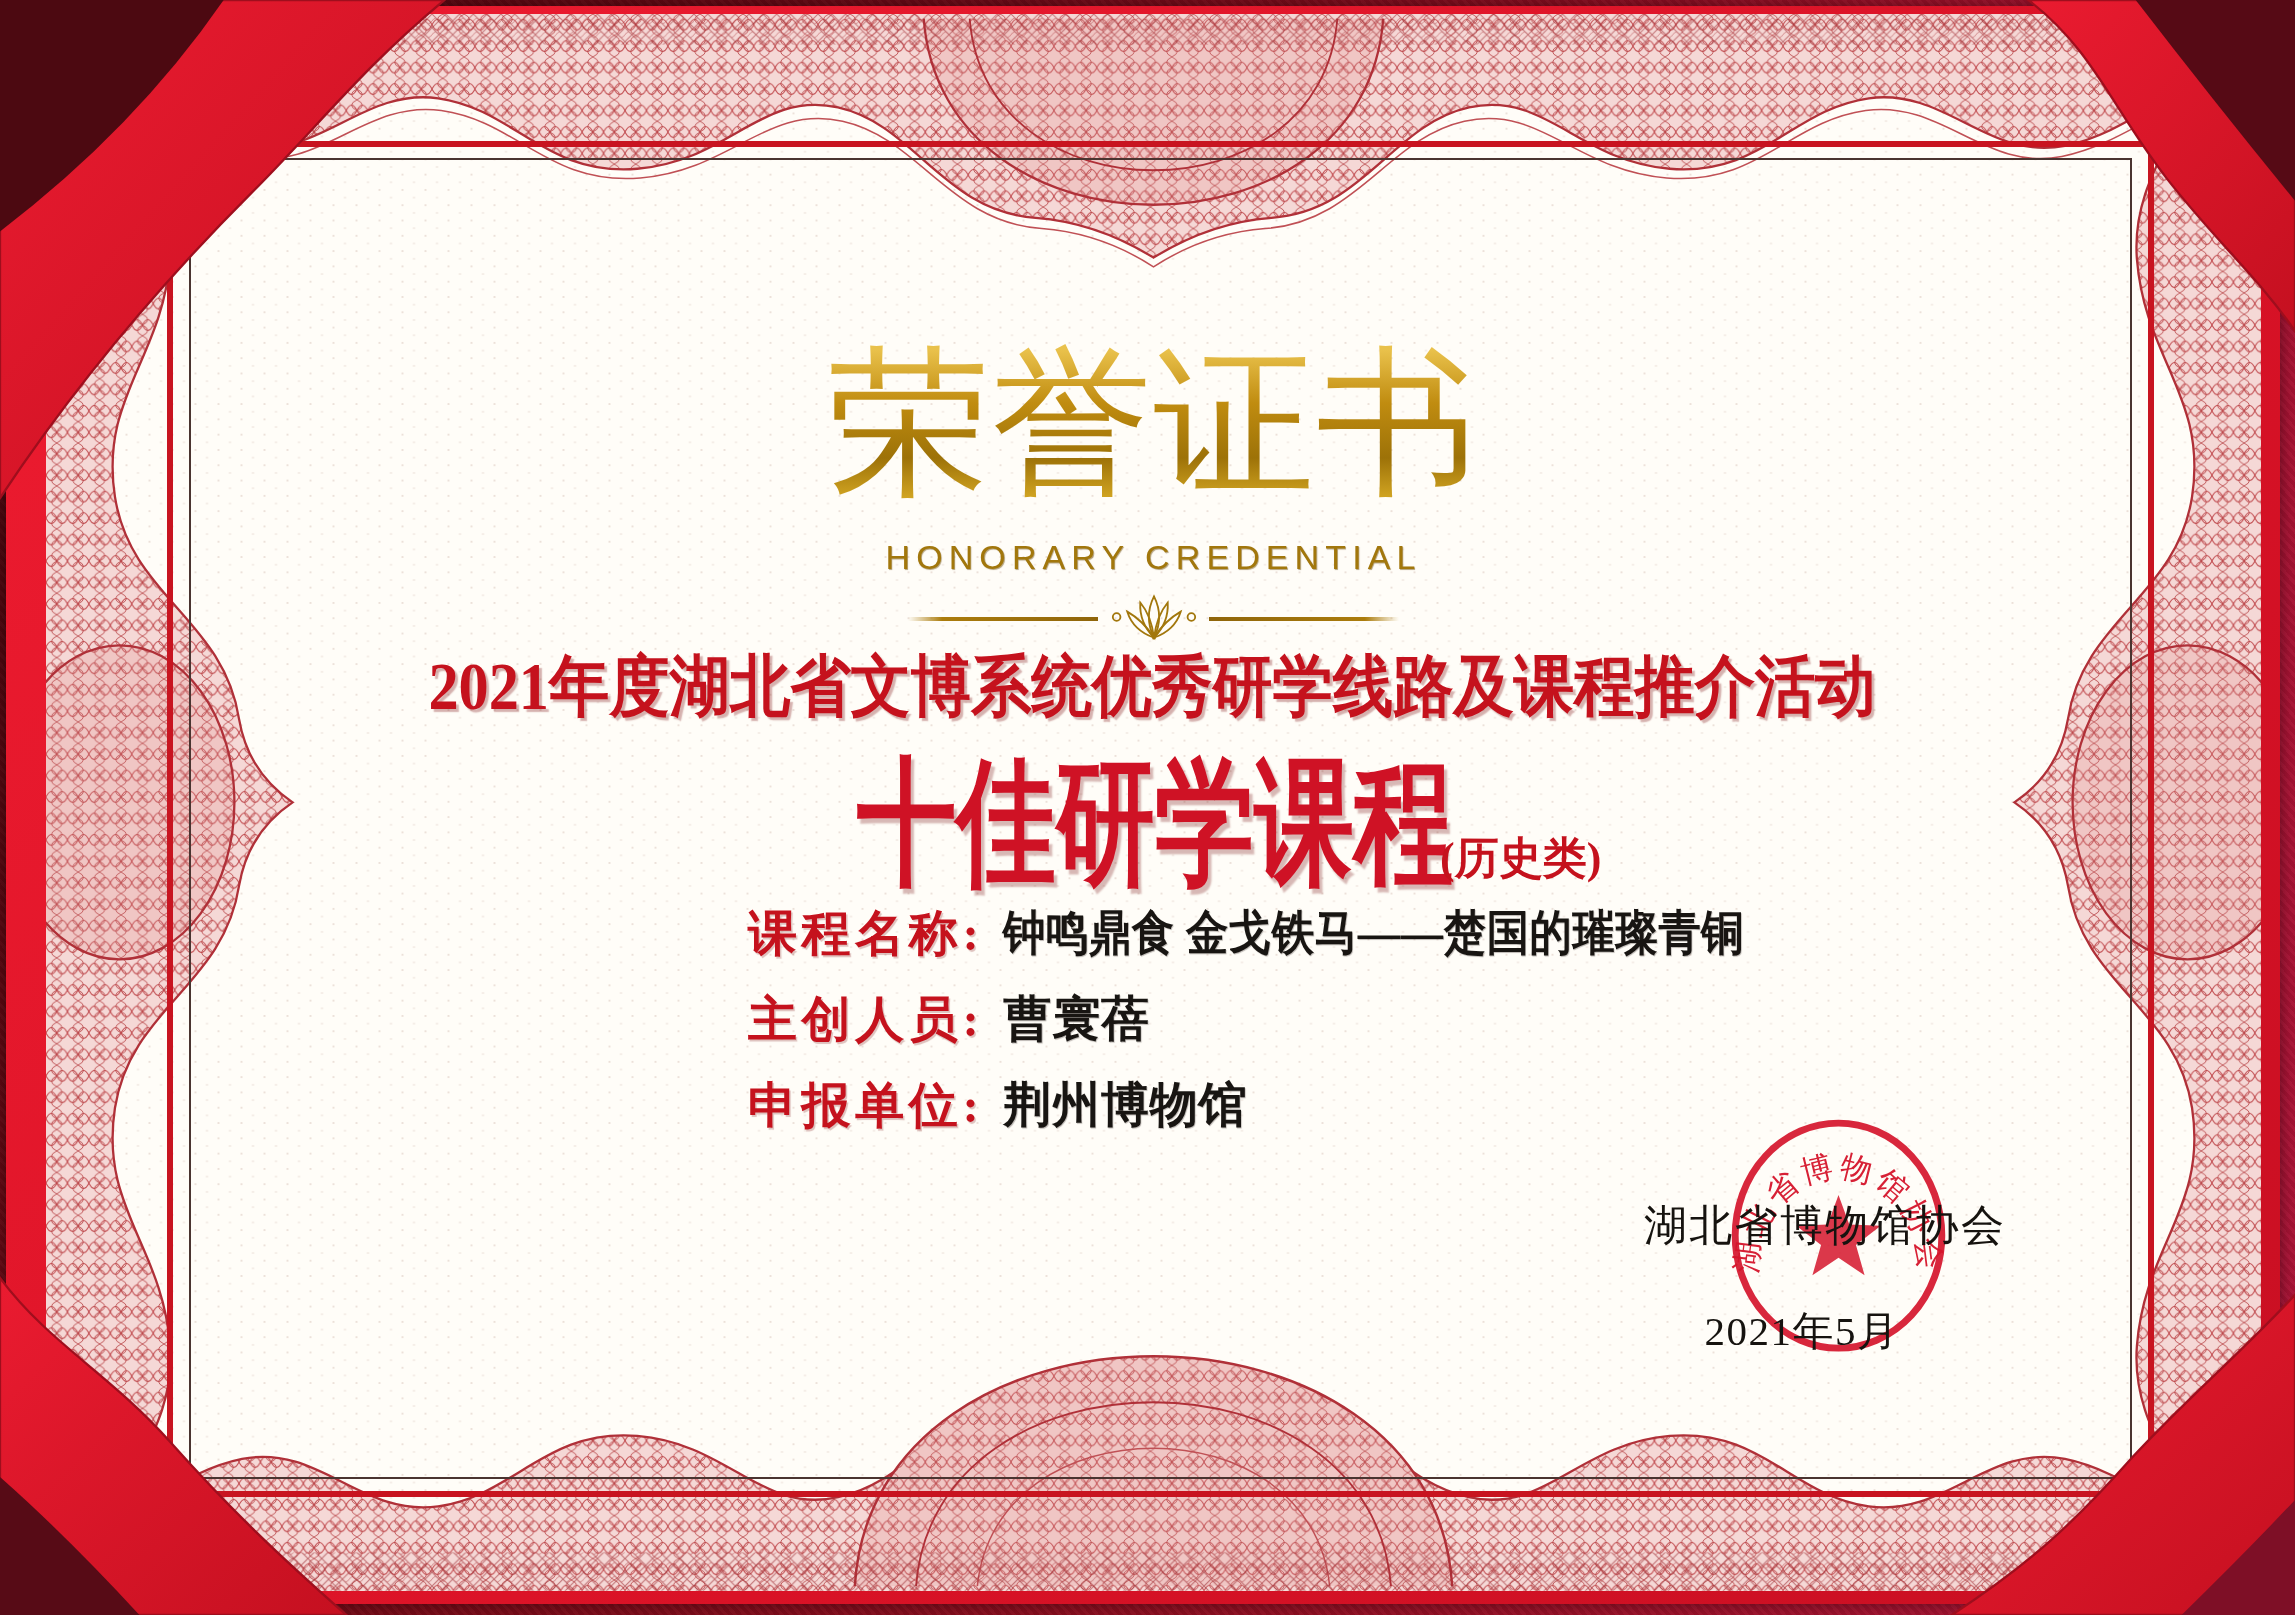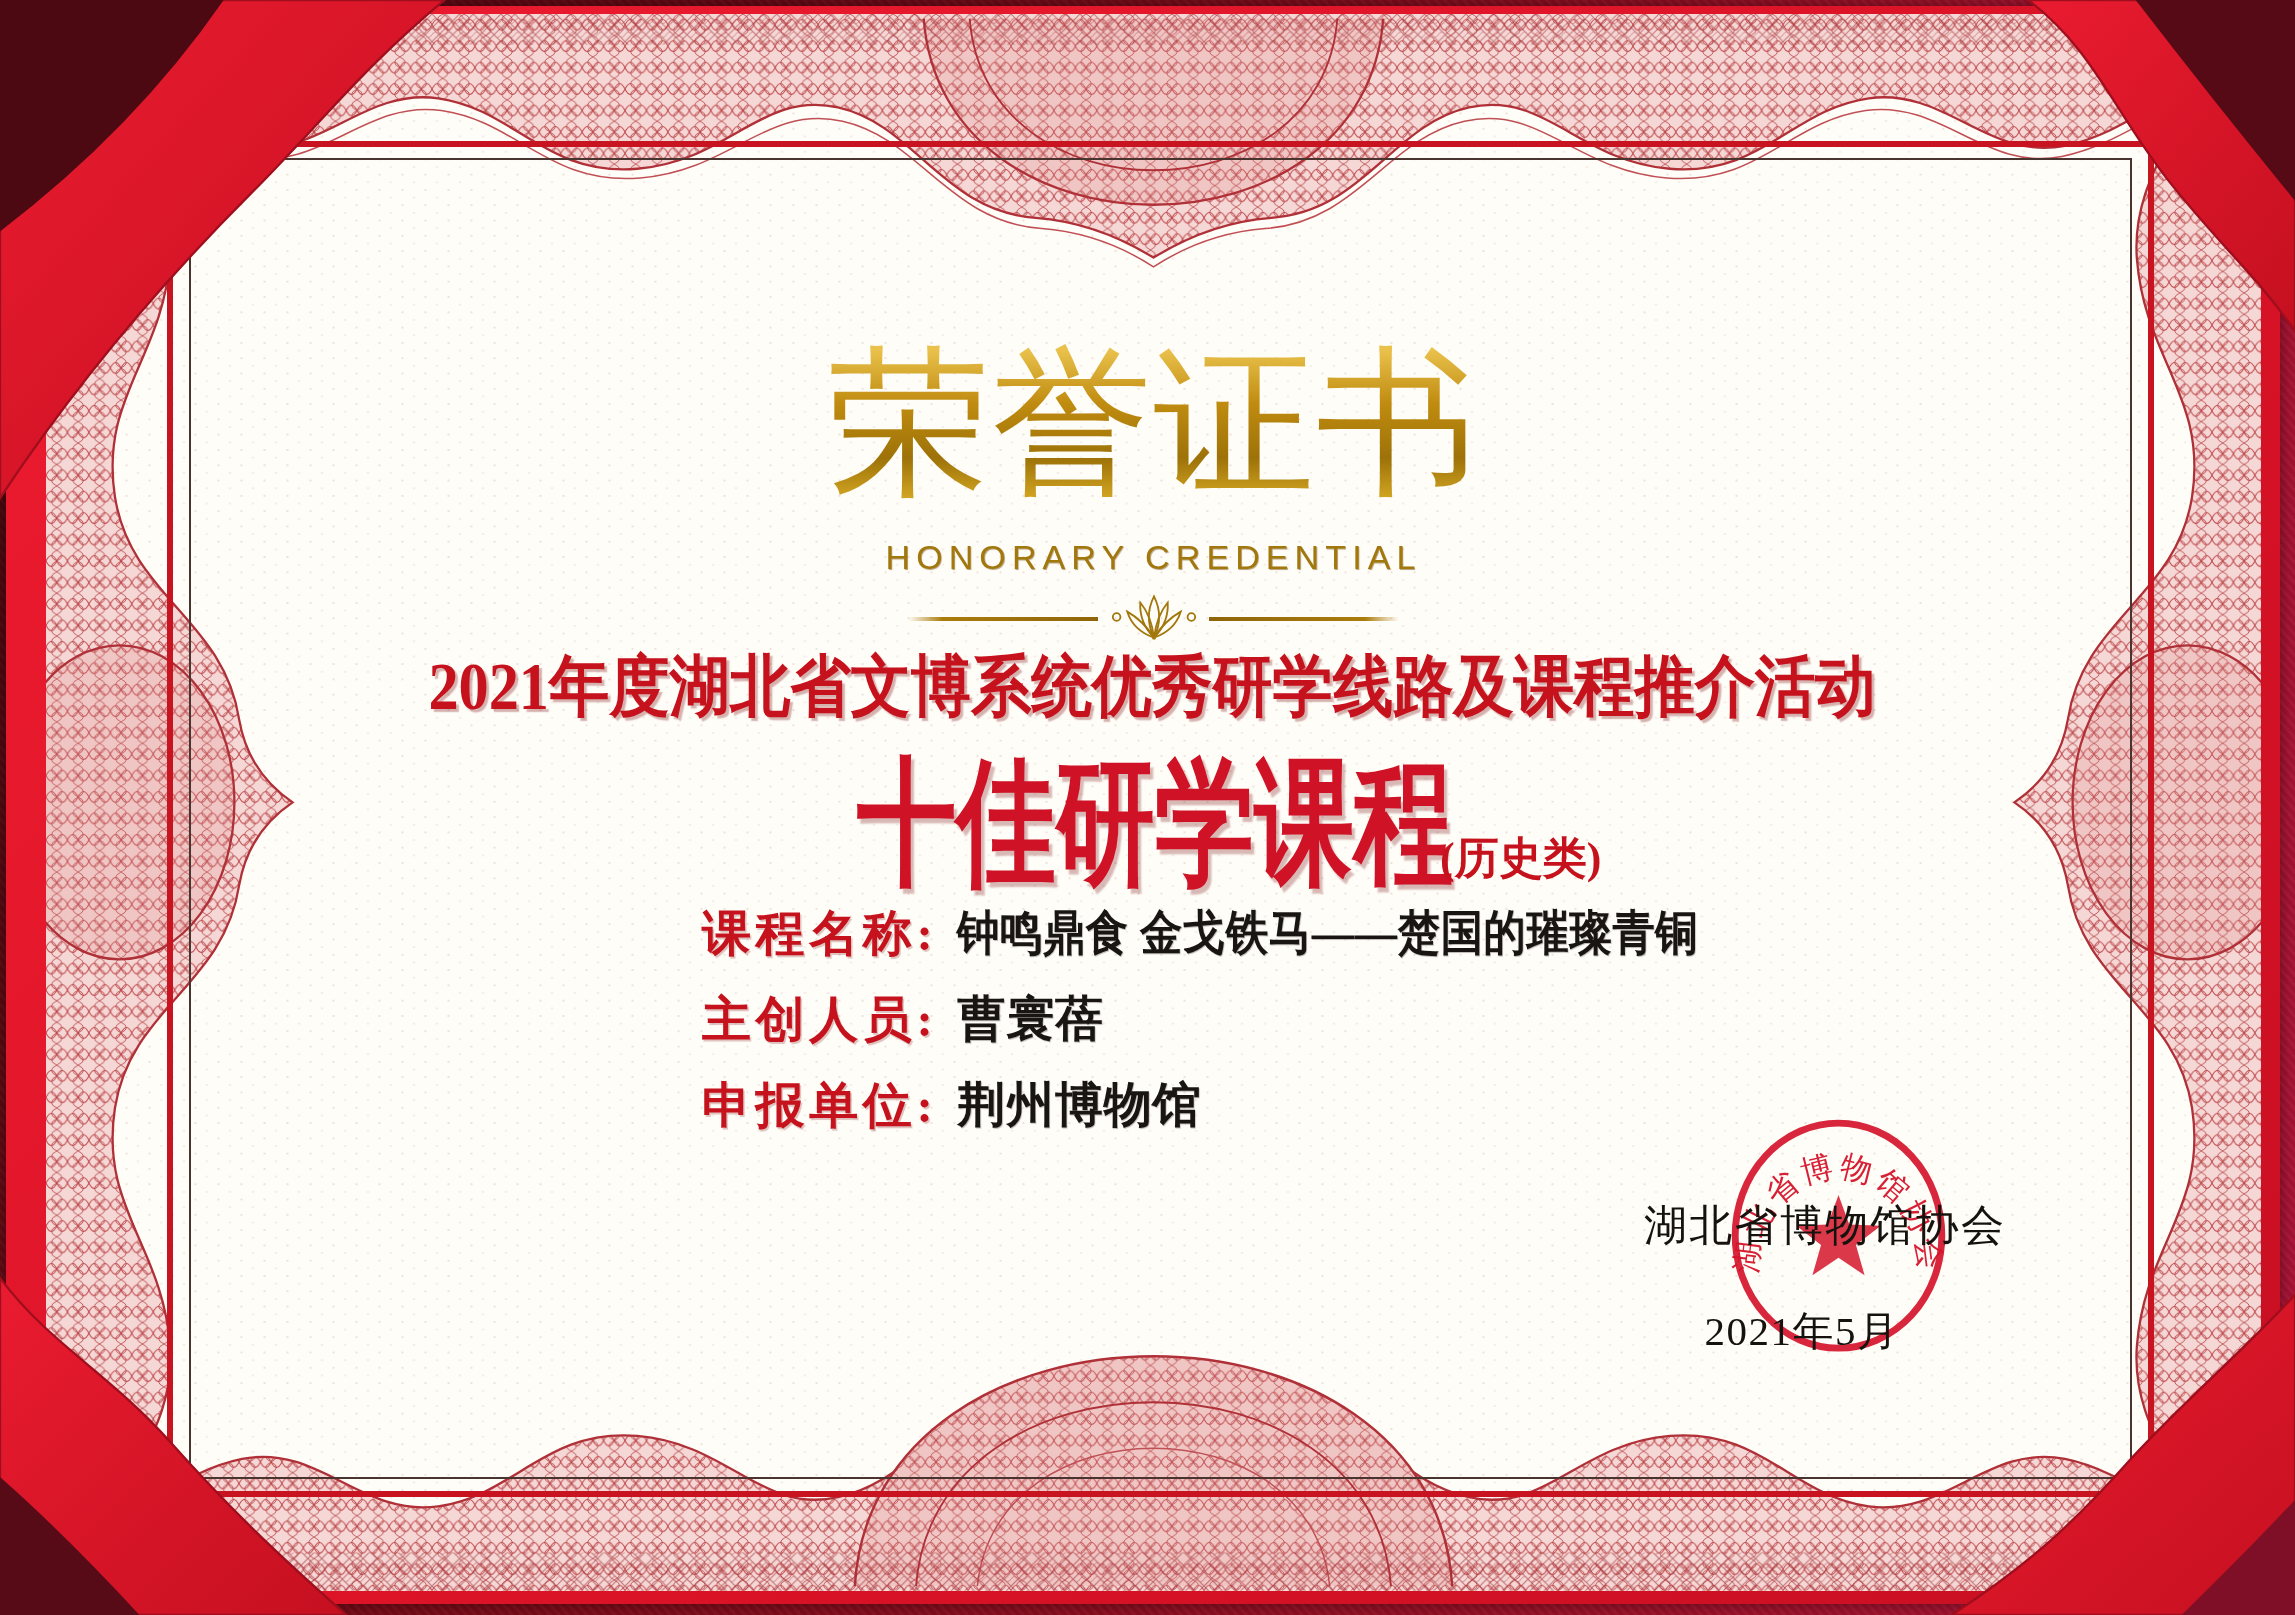--- a/index.html
+++ b/index.html
@@ -52,21 +52,21 @@
   .event-line .squeeze{display:inline-block; transform:scaleX(.90); transform-origin:center;}
 
   .award-line{position:absolute; left:0; right:0; top:725px; height:146px;}
   .award-big{position:absolute; left:811px; top:16px; width:582px; white-space:nowrap;
     font-size:138px; font-weight:bold; color:#cf1225; line-height:1;
     text-shadow:4.6px 4.6px 2.3px rgba(110,8,8,.28);}
   .award-big .squeeze{display:inline-block; transform:scaleX(.72); transform-origin:left center;}
   .award-cat{position:absolute; left:1394px; top:90px; font-size:44px; font-weight:bold;
     color:#c5121d; white-space:nowrap;}
 
-  .fields{position:absolute; left:656px; top:895px; display:flex; flex-direction:column; gap:37px;}
+  .fields{position:absolute; left:702px; top:895px; display:flex; flex-direction:column; gap:37px;}
   .field-row{display:flex; align-items:flex-start; white-space:nowrap; line-height:1;}
   .field-label{font-size:49px; font-weight:bold; color:#c5121d; letter-spacing:4.6px; margin-right:20px;
     text-shadow:1.5px 1.5px 0.8px rgba(125,18,18,.25);}
   .field-value{font-size:48px; font-weight:bold; color:#181512; letter-spacing:0.8px;
     text-shadow:0.8px 0.8px 0.8px rgba(40,30,25,.3);}
   .field-row.r1 .field-value{display:inline-block; transform:scaleX(.88); transform-origin:left center;}
 
   .issuer-block{position:absolute; left:1598px; top:1089px; width:337px; z-index:3;}
   .seal{position:absolute; left:84px; top:13.8px; width:221px; height:238px;}
   .issuer-name{position:absolute; left:0; top:94px; width:337px; text-align:center;

